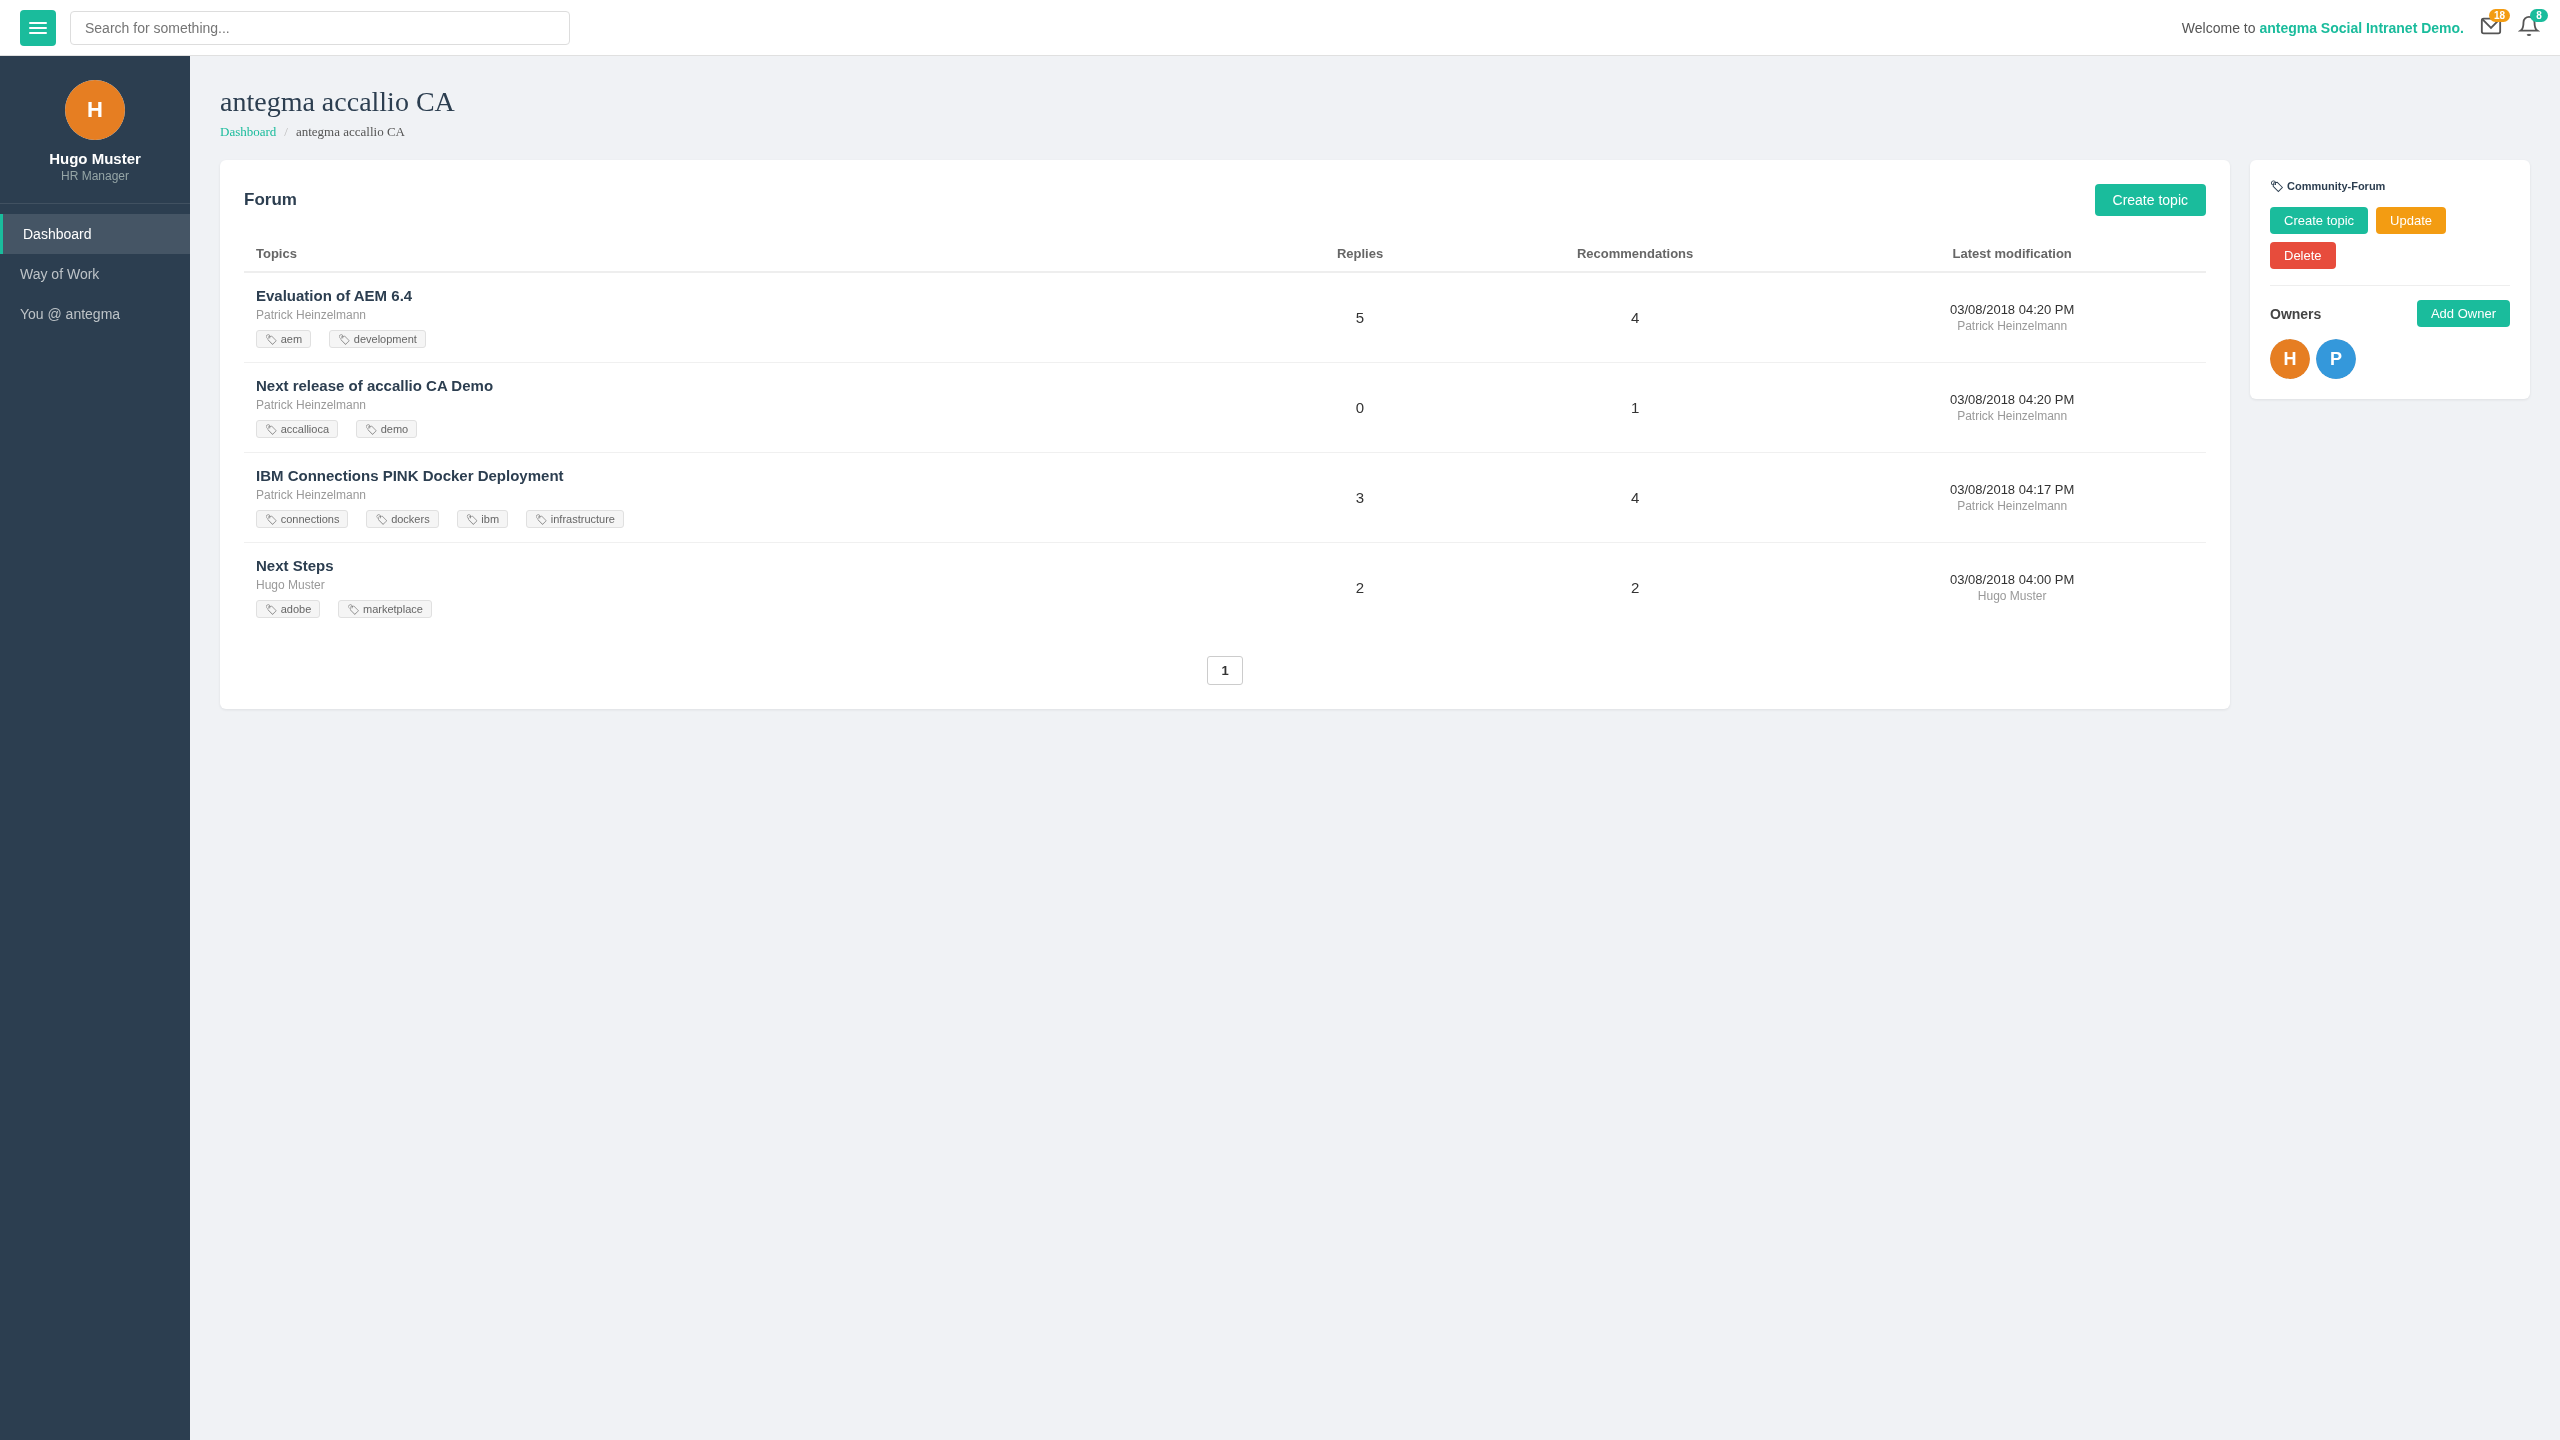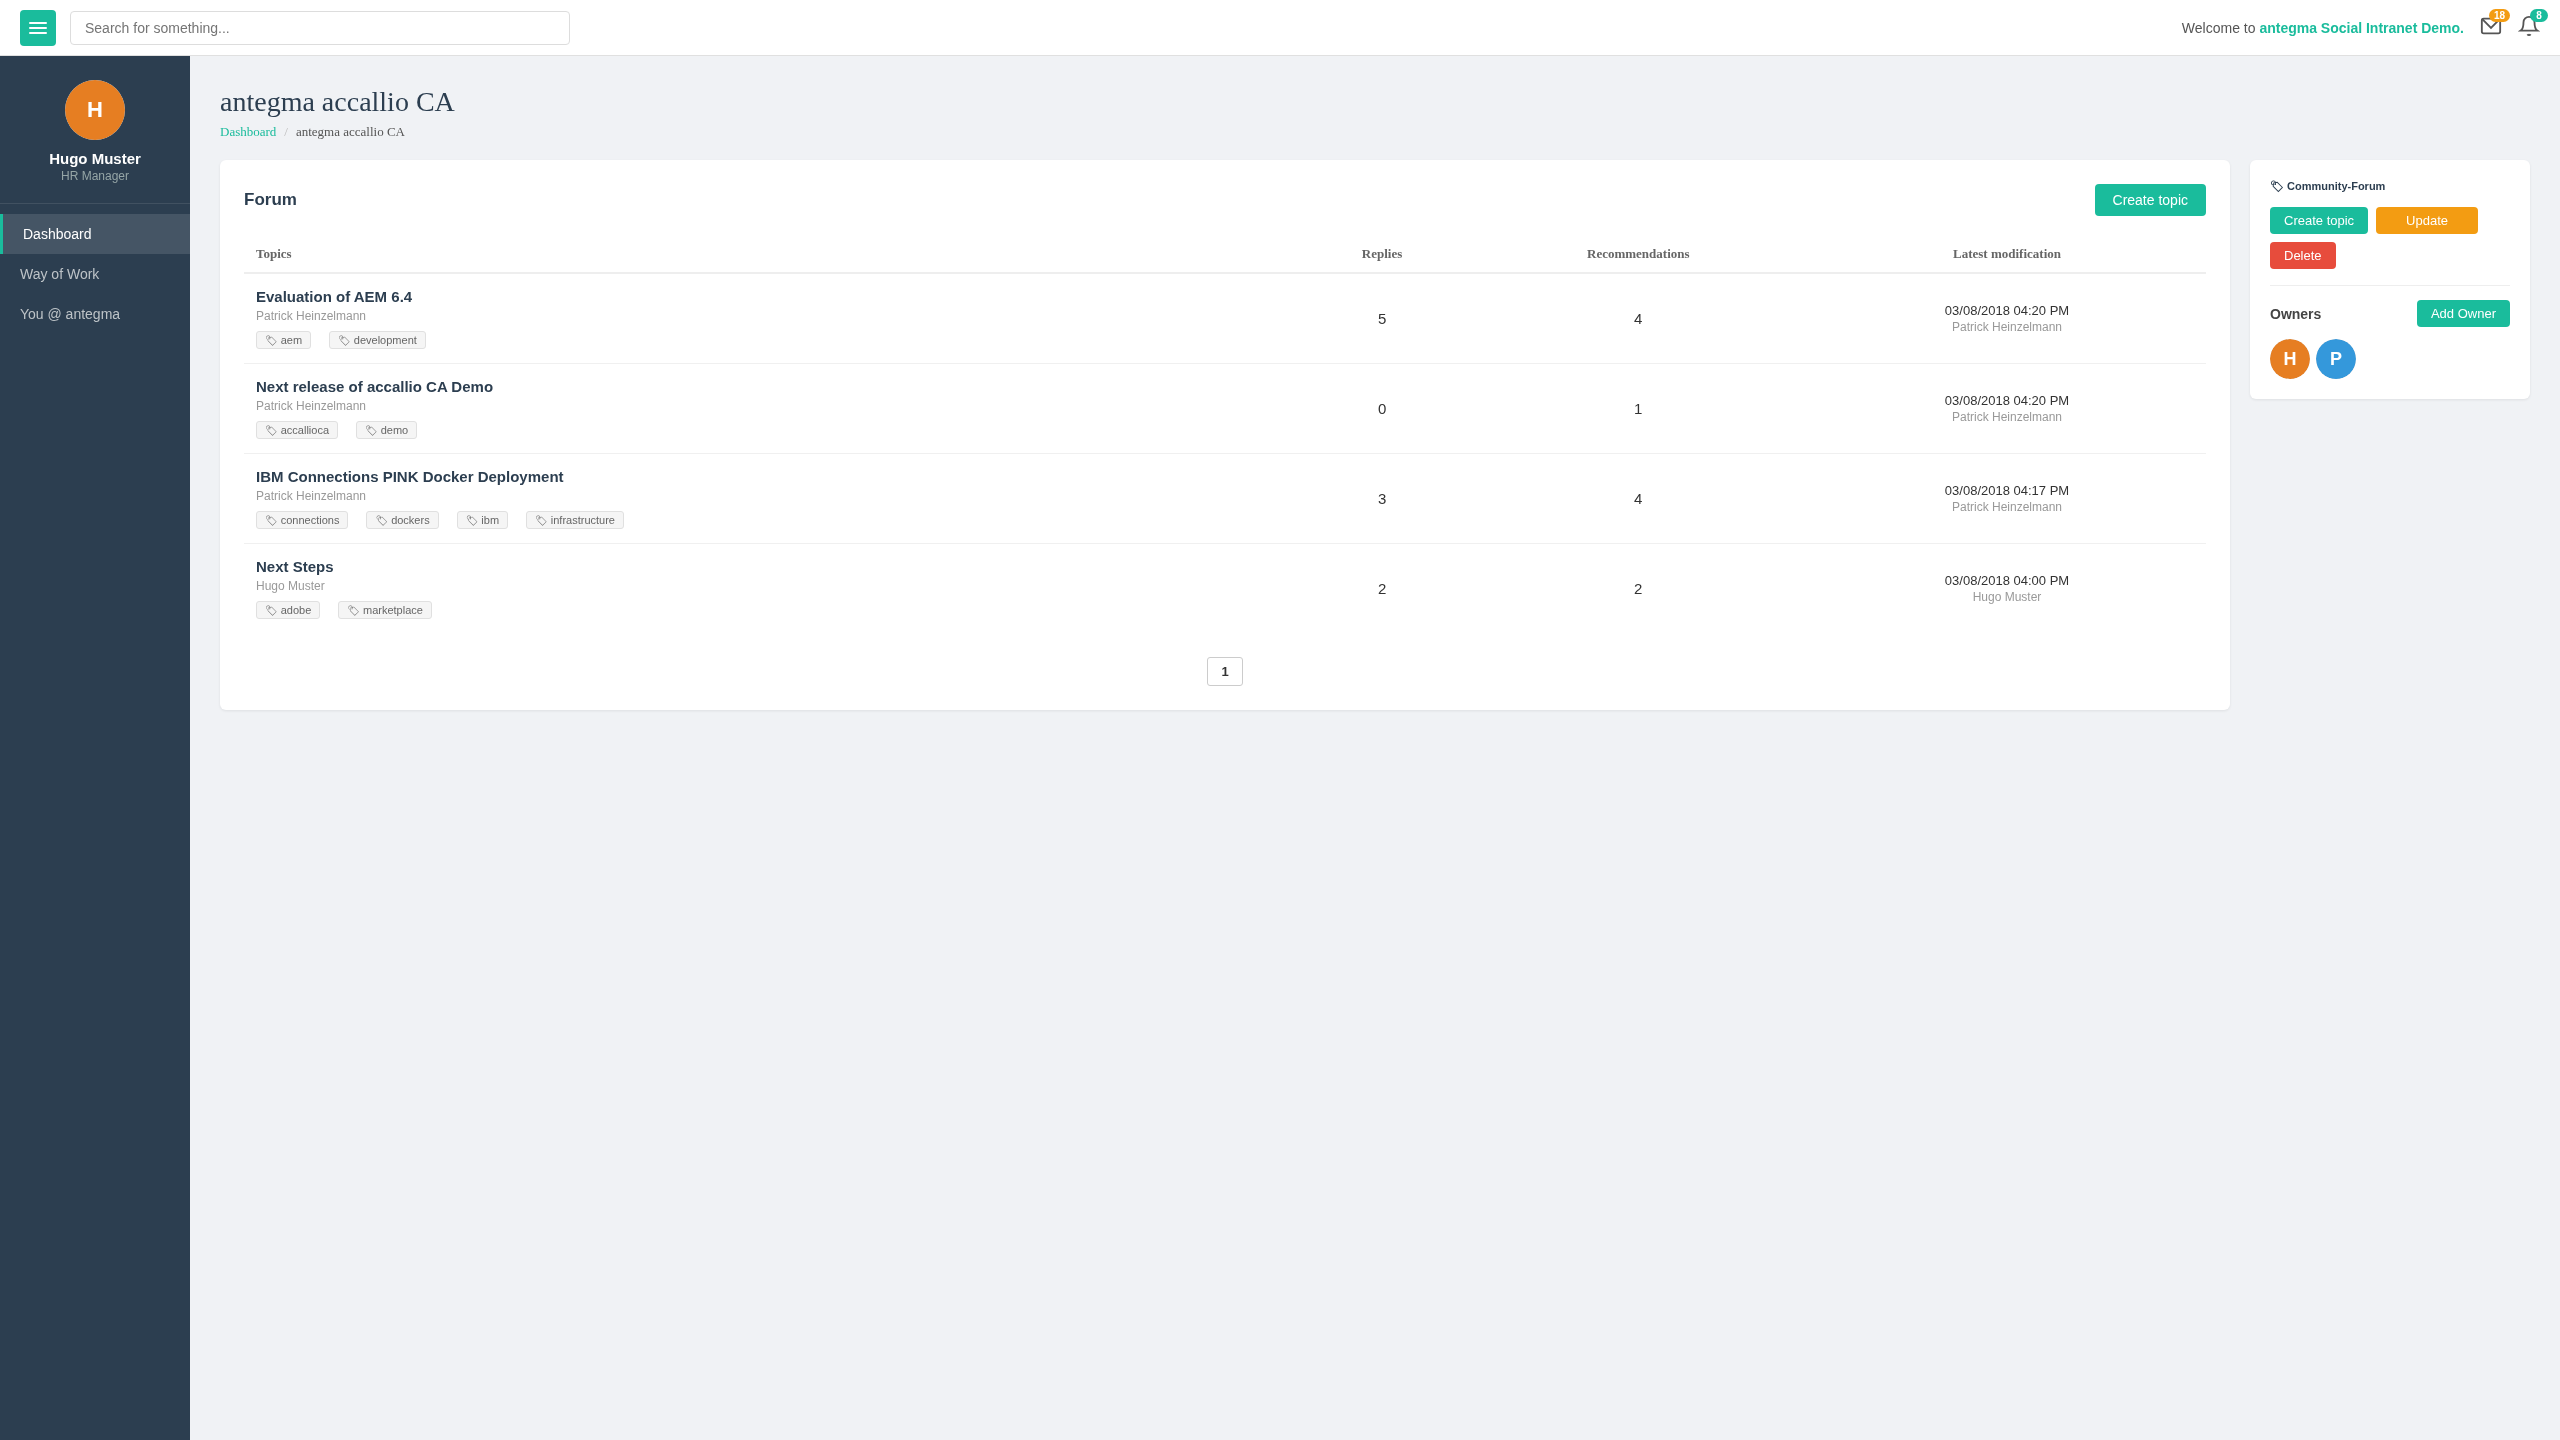--- a/index.html
+++ b/index.html
@@ -46,26 +46,26 @@
     .side-col { width: 280px; flex-shrink: 0; }
 
     
     .card { background: #fff; border-radius: 6px; box-shadow: 0 1px 3px rgba(0,0,0,0.08); padding: 24px; }
     .card-header { display: flex; align-items: center; justify-content: space-between; margin-bottom: 20px; }
     .card-title { font-size: 17px; font-weight: 600; color: #2c3e50; }
 
     
     .btn-primary { background: #1abc9c; color: #fff; border: none; border-radius: 4px; padding: 8px 18px; font-size: 14px; cursor: pointer; font-weight: 500; }
     .btn-secondary { background: #1abc9c; color: #fff; border: none; border-radius: 4px; padding: 6px 14px; font-size: 13px; cursor: pointer; }
-    .btn-warning { background: #f39c12; color: #fff; border: none; border-radius: 4px; padding: 6px 30px; font-size: 13px; cursor: pointer; }
+    .btn-warning { background: #f39c12; color: #fff; border: none; border-radius: 4px; padding: 6px 14px; font-size: 13px; cursor: pointer; }
     .btn-danger { background: #e74c3c; color: #fff; border: none; border-radius: 4px; padding: 6px 14px; font-size: 13px; cursor: pointer; }
 
     
     .forum-table { width: 100%; border-collapse: collapse; }
-    .forum-table th { text-align: left; padding: 10px 12px; color: #666; font-size: 13px; font-weight: 600; border-bottom: 2px solid #eee; font-family: Liberation Serif, serif; }
+    .forum-table th { text-align: left; padding: 10px 12px; color: #666; font-size: 13px; font-weight: 600; border-bottom: 2px solid #eee; }
     .forum-table th:not(:first-child) { text-align: center; }
     .forum-table td { padding: 14px 12px; vertical-align: top; border-bottom: 1px solid #f0f0f0; }
     .forum-table td:not(:first-child) { text-align: center; vertical-align: middle; }
     .forum-table tr:last-child td { border-bottom: none; }
     .topic-title { font-size: 15px; font-weight: 600; color: #2c3e50; margin-bottom: 4px; display: block; }
     .topic-author { font-size: 12px; color: #999; margin-bottom: 8px; }
     .tags { display: flex; flex-wrap: wrap; gap: 18px; }
     .tag { display: inline-flex; align-items: center; gap: 3px; background: #f5f5f5; border: 1px solid #e0e0e0; border-radius: 3px; padding: 2px 8px; font-size: 11px; color: #666; }
     .tag::before { content: '🏷'; font-size: 10px; }
     .latest-mod-date { font-size: 13px; color: #333; display: block; }

